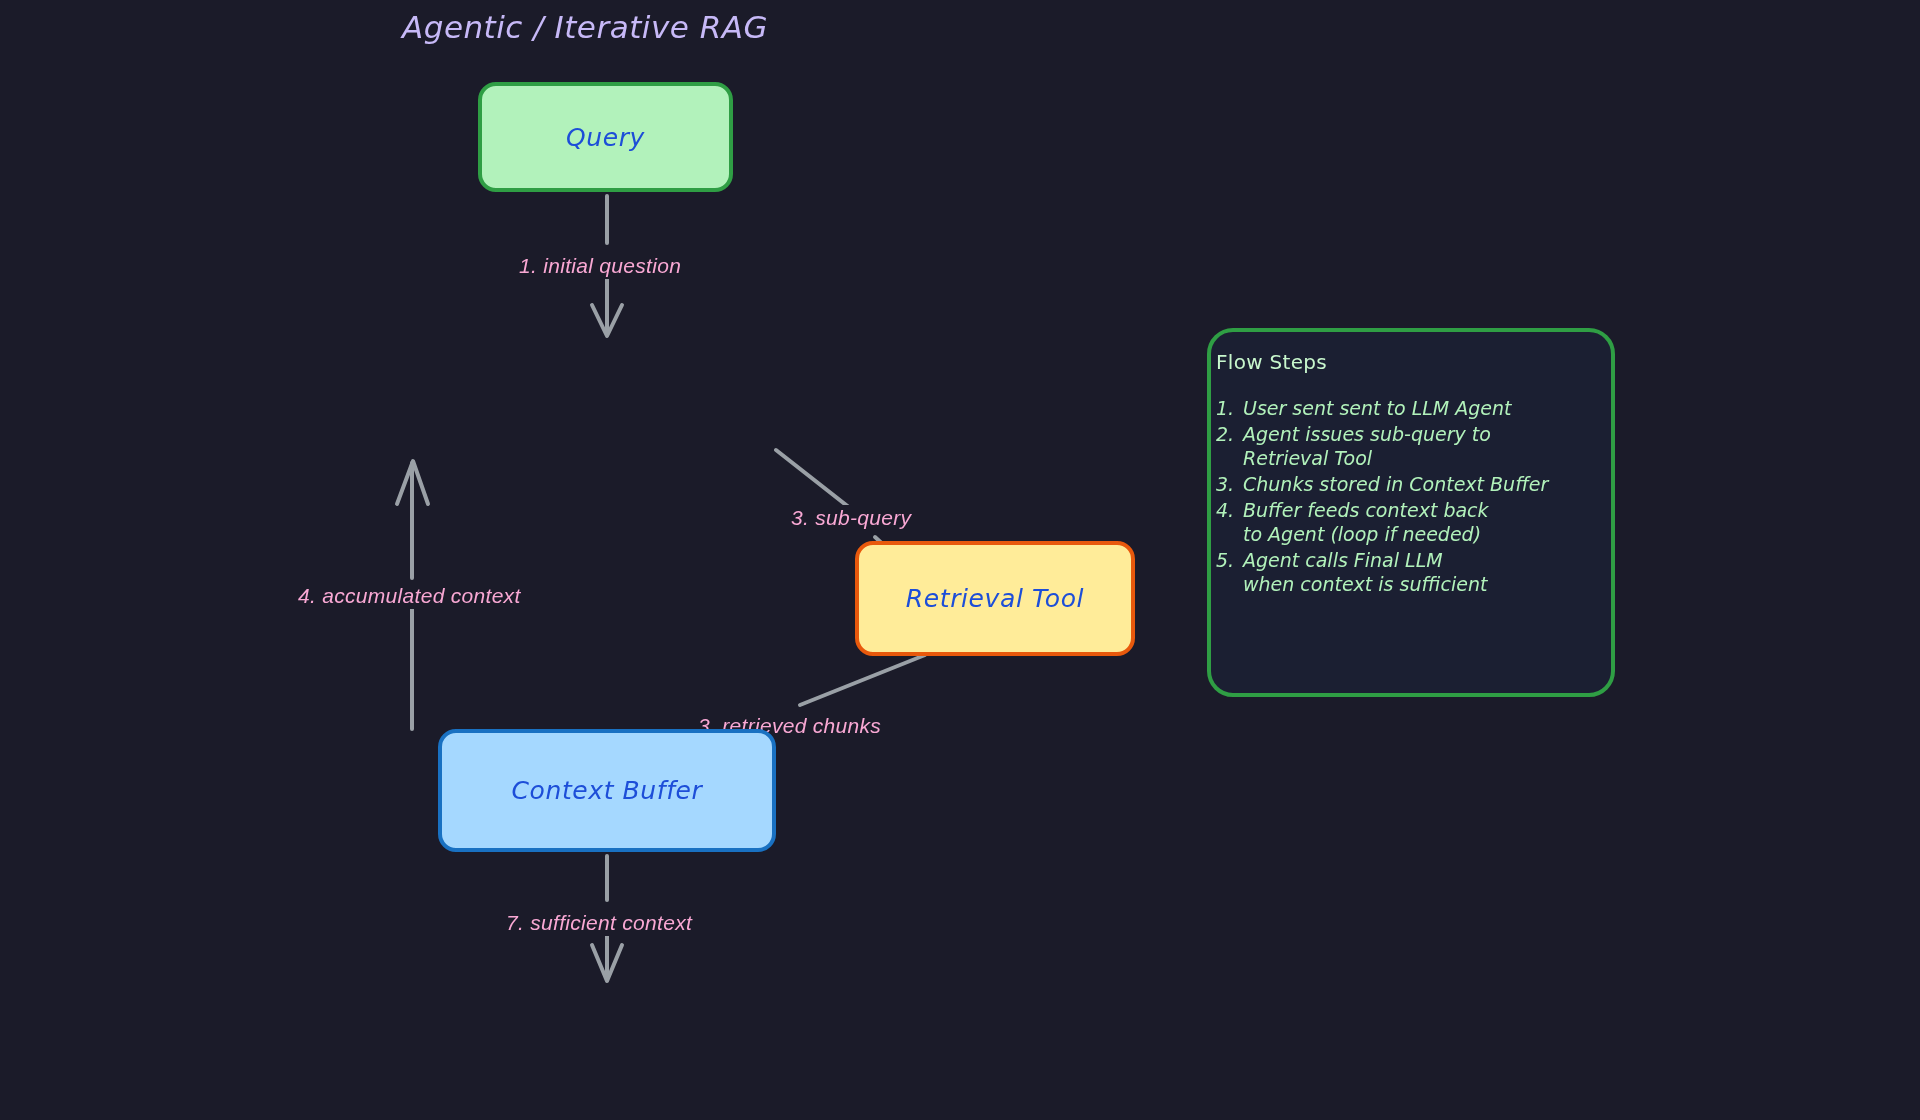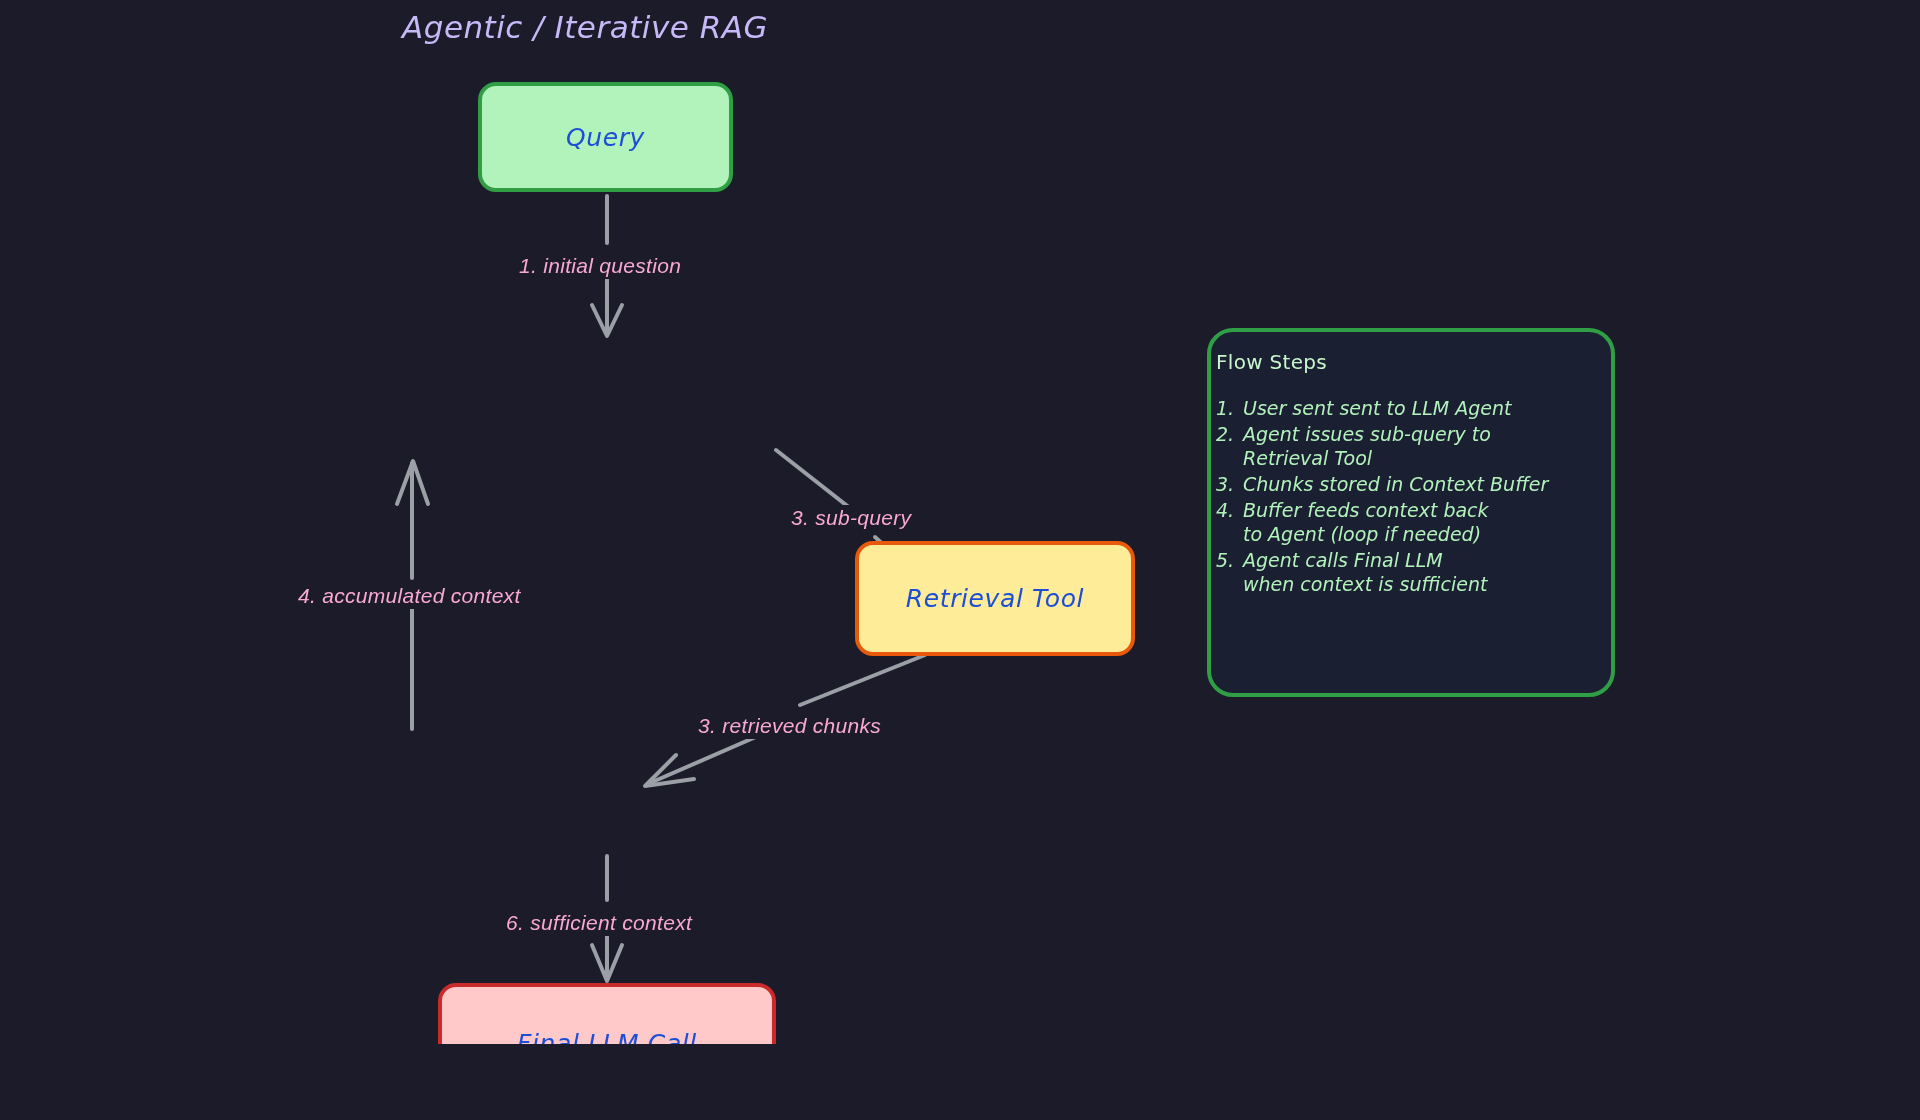--- a/index.html
+++ b/index.html
@@ -174,30 +174,30 @@
       <path class="edge-path" d="M 607 856 L 607 900"></path>
       <path class="edge-path" d="M 607 932 L 607 978"></path>
       <path class="edge-head" d="M 592 945 L 607 981 L 622 945"></path>
     </g>
   </svg>
 
   <div class="edge-label" id="label-e1">1. initial question</div>
   <div class="edge-label" id="label-e2">3. sub-query</div>
   <div class="edge-label" id="label-e3">3. retrieved chunks</div>
   <div class="edge-label" id="label-e4">4. accumulated context</div>
-  <div class="edge-label" id="label-e5">6. sufficient context</div>
+  <div class="edge-label" id="label-e5">7. sufficient context</div>
 
   <div class="node" id="node-query" style="background: rgb(178, 242, 187); border-color: rgb(47, 158, 68);">
     <span class="node-label">Query</span>
   </div>
   <div class="node" id="node-retrieval" style="background: rgb(255, 236, 153); border-color: rgb(232, 89, 12);">
     <span class="node-label">Retrieval Tool</span>
   </div>
-  <div class="node" id="node-final" style="background: rgb(255, 201, 201); border-color: rgb(201, 42, 42);">
-    <span class="node-label">Final LLM Call</span>
+  <div class="node" id="node-context" style="background: rgb(165, 216, 255); border-color: rgb(25, 113, 194);">
+    <span class="node-label">Context Buffer</span>
   </div>
 
   <div id="flow-panel" style="border-color: rgb(47, 158, 68);">
     <div id="flow-panel-title">Flow Steps</div>
     <ul id="flow-steps-list">
         <li style="color: rgb(178, 242, 187);">
           <span class="step-num">1.</span>
           <span class="step-text">User sent sent to LLM Agent</span>
         </li>
         <li style="color: rgb(178, 242, 187);">

